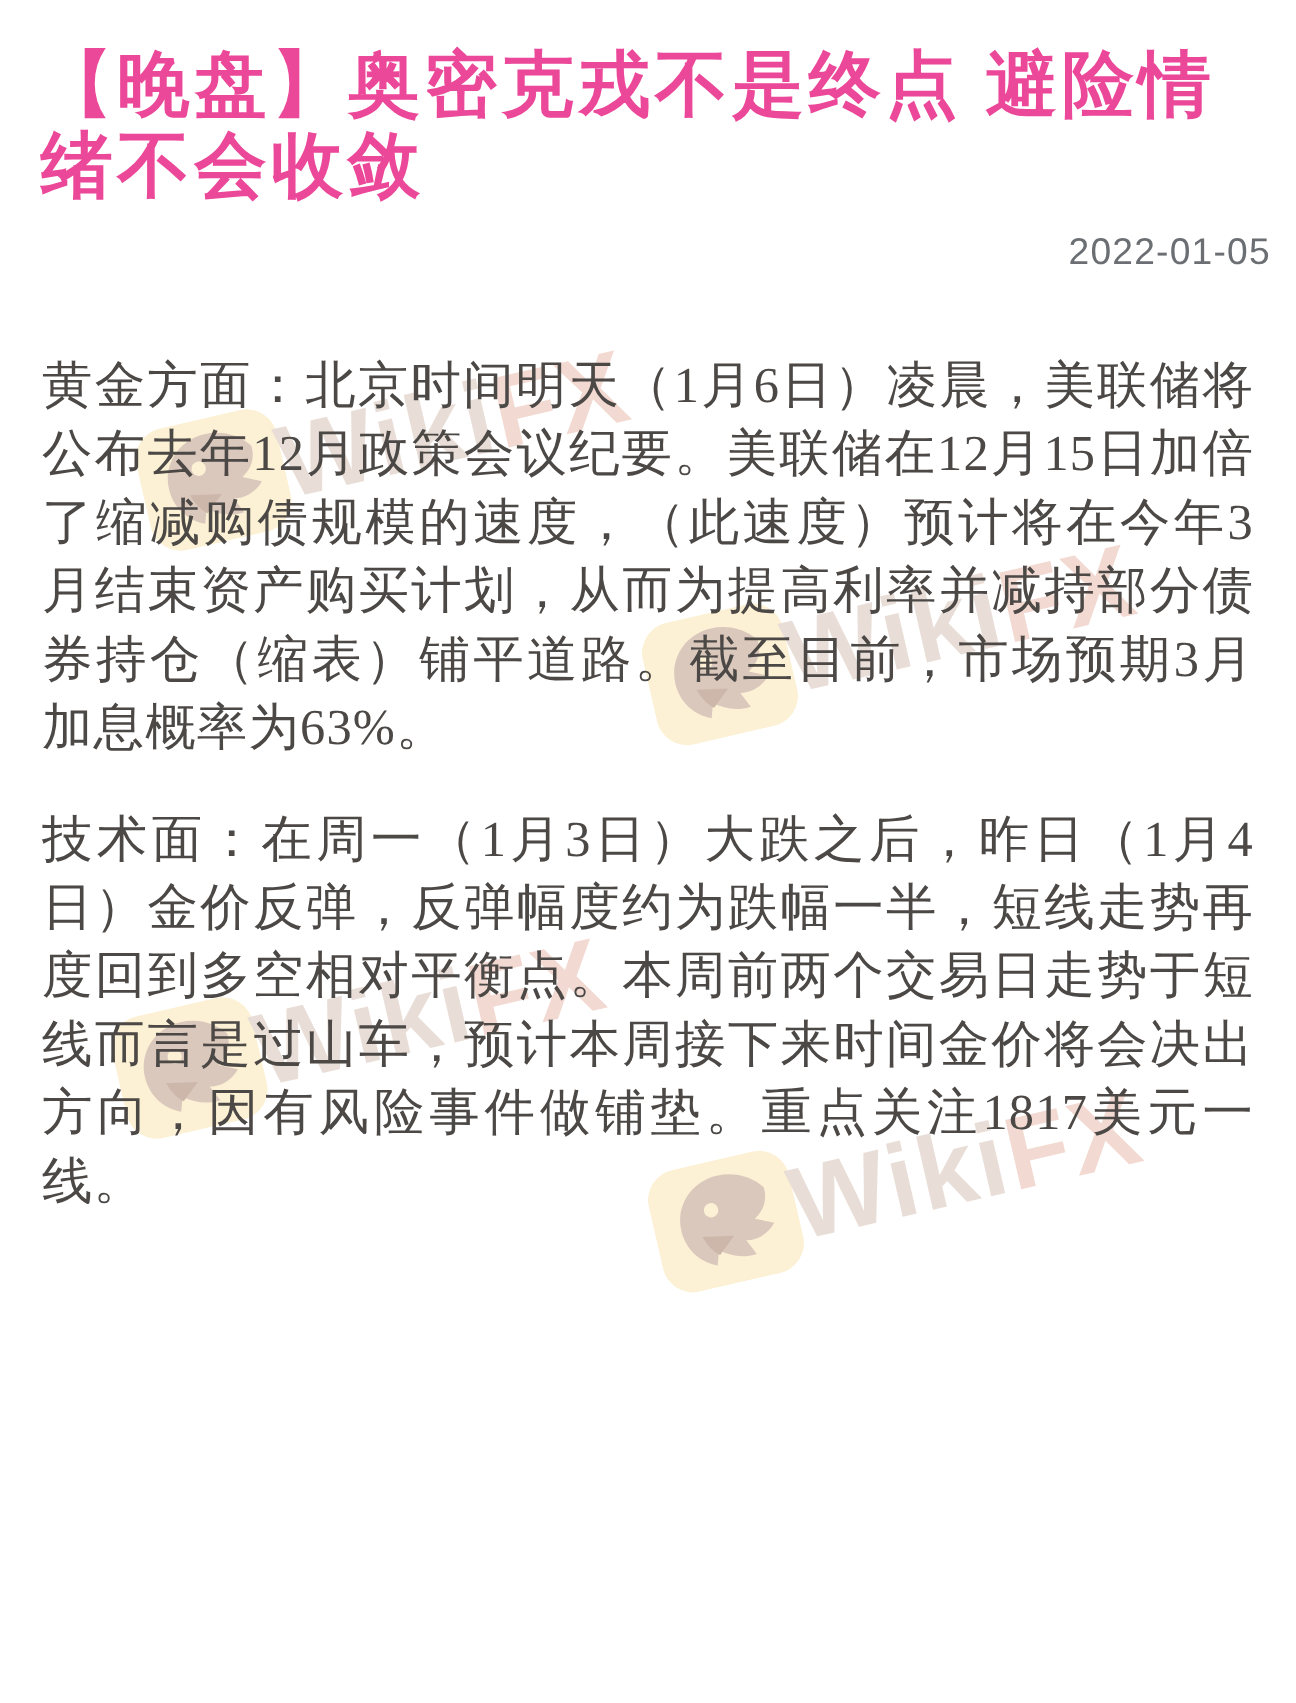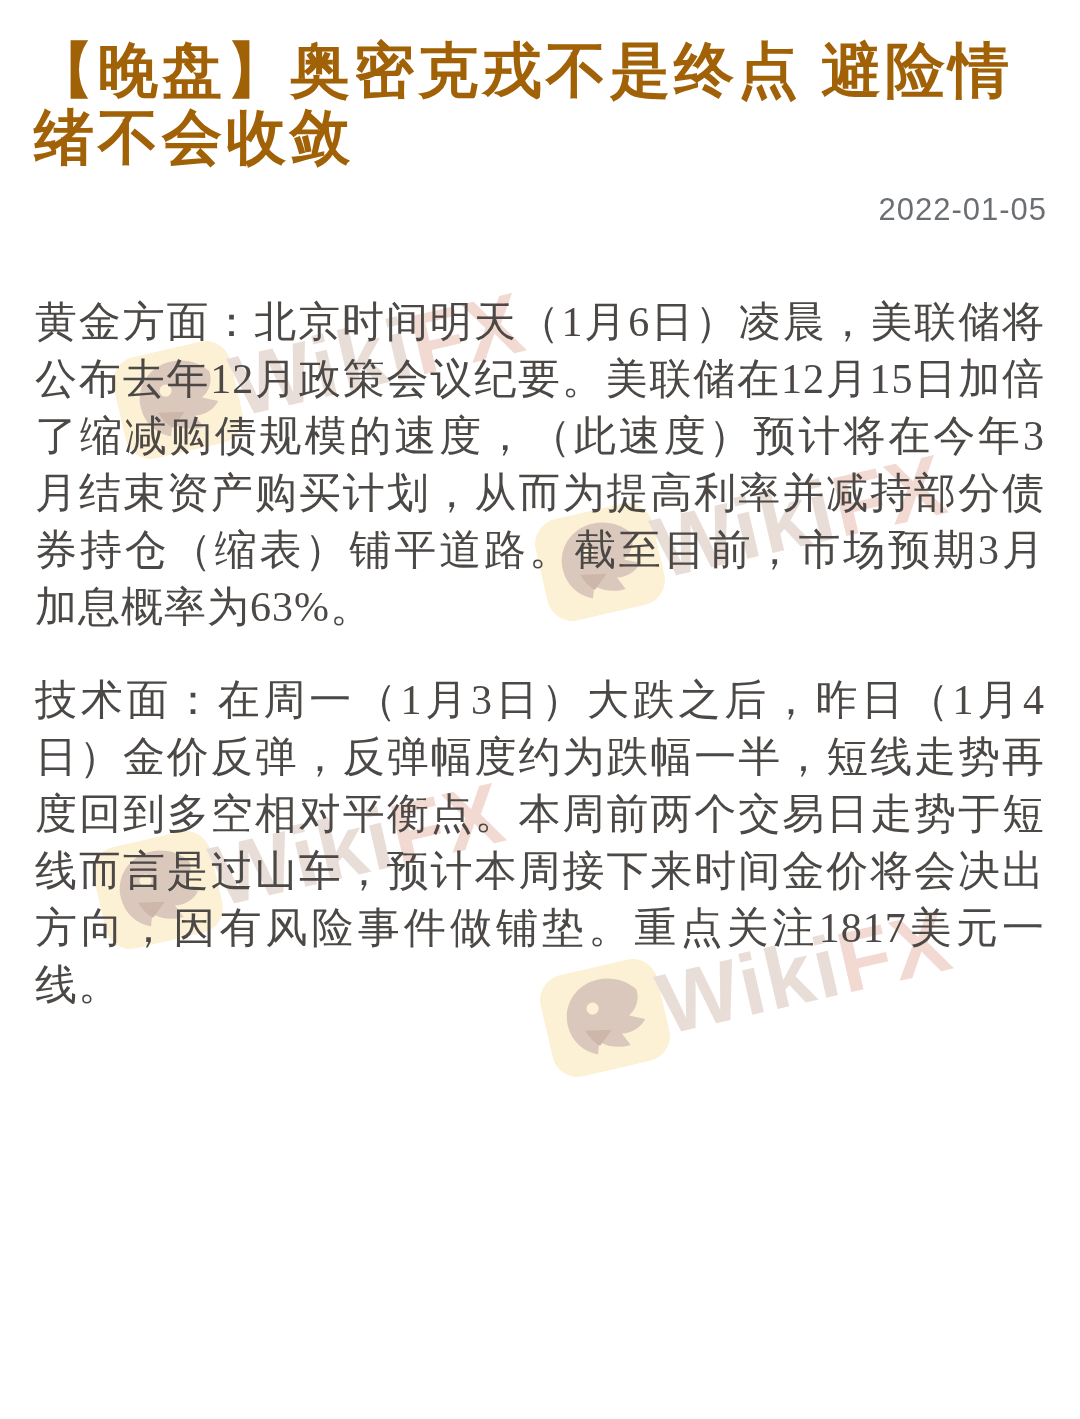--- a/index.html
+++ b/index.html
@@ -38,33 +38,33 @@
     margin-left: -4px;
     font-family: "Liberation Sans", sans-serif;
   }
   .wm-t1 { color: #e9ded7; }
   .wm-t2 { color: #f2d9d1; }
 
   
   .content { position: relative; z-index: 1; }
 
   .article-title {
-    color: #a16207;
+    color: #ec4899;
     font-weight: bold;
     font-size: 60px;
     line-height: 1.12;
     letter-spacing: 4px;
     padding: 38px 22px 0 34px;
     font-family: "Liberation Serif", "DejaVu Serif", serif;
   }
   .article-date {
     color: #6b6f73;
     font-size: 31px;
     text-align: right;
-    padding-right: 33px;
+    padding-right: 21px;
     margin-top: 20px;
     letter-spacing: 1px;
     font-family: "Liberation Sans", sans-serif;
   }
   .article-body {
     padding: 0 35px;
     margin-top: 66px;
     color: #4b4846;
     font-size: 42px;
     line-height: 57px;

